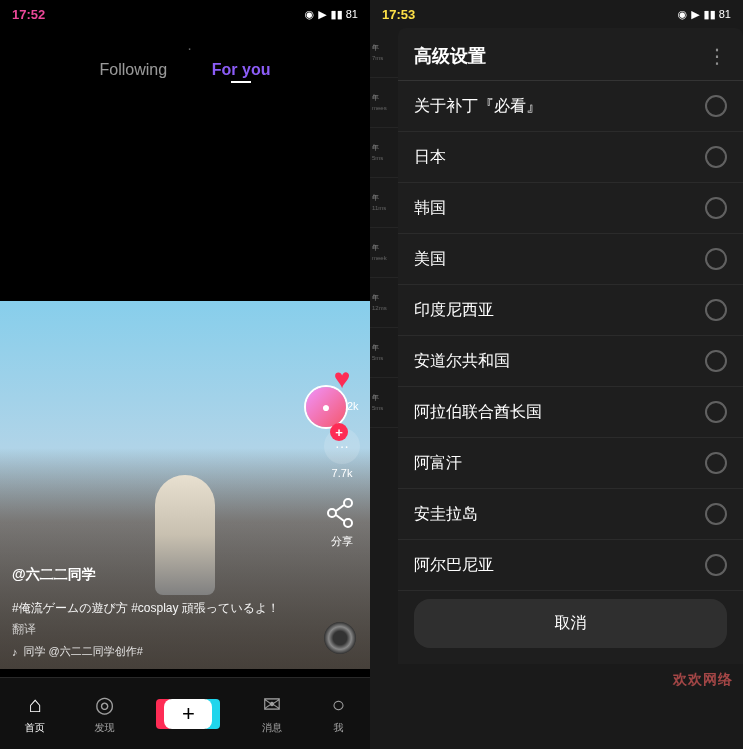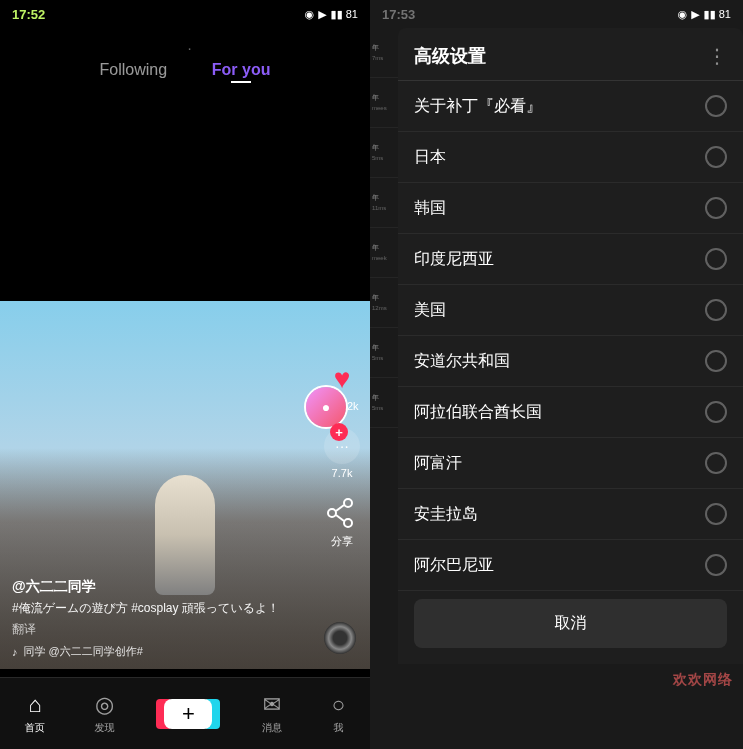--- a/index.html
+++ b/index.html
@@ -30,21 +30,21 @@
       left: 0;
       right: 0;
       height: 28px;
       display: flex;
       align-items: center;
       justify-content: space-between;
       padding: 0 12px;
       z-index: 10;
     }
     .status-time-left {
-      color: #bef264;
+      color: #ec4899;
       font-size: 13px;
       font-weight: 600;
     }
     .status-icons-left {
       display: flex;
       align-items: center;
       gap: 4px;
       color: #fff;
       font-size: 11px;
     }
@@ -236,21 +236,21 @@
       position: absolute;
       bottom: 90px;
       left: 12px;
       right: 60px;
       z-index: 10;
       color: #fff;
     }
     .creator-name {
       font-size: 14px;
       font-weight: 700;
-      margin-bottom: 4px;
+      margin-bottom: 16px;
     }
     .video-desc {
       font-size: 12px;
       line-height: 1.4;
       opacity: 0.95;
     }
     .translate-btn {
       font-size: 12px;
       color: rgba(255,255,255,0.7);
       margin-top: 4px;
@@ -355,21 +355,21 @@
     .status-bar-right {
       height: 28px;
       background: #1a1a1a;
       display: flex;
       align-items: center;
       justify-content: space-between;
       padding: 0 12px;
       flex-shrink: 0;
     }
     .status-time-right {
-      color: #737373;
+      color: #fde047;
       font-size: 13px;
       font-weight: 600;
     }
     .status-icons-right {
       display: flex;
       align-items: center;
       gap: 4px;
       color: #fff;
       font-size: 11px;
     }
@@ -438,21 +438,21 @@
     
     .cancel-area {
       padding: 8px 16px 16px;
       background: #1e1e1e;
     }
     .cancel-btn {
       width: 100%;
       padding: 14px;
       background: rgba(255,255,255,0.08);
       border: none;
-      border-radius: 8px;
+      border-radius: 16px;
       color: #fff;
       font-size: 16px;
       cursor: pointer;
       text-align: center;
     }
 
     
     .bg-list {
       position: absolute;
       top: 0; left: 0;
@@ -659,26 +659,26 @@
           <span class="settings-item-label">日本</span>
           <div class="radio-circle"></div>
         </div>
 
         <div class="settings-item">
           <span class="settings-item-label">韩国</span>
           <div class="radio-circle"></div>
         </div>
 
         <div class="settings-item">
+          <span class="settings-item-label">美国</span>
+          <div class="radio-circle"></div>
+        </div>
+
+        <div class="settings-item">
           <span class="settings-item-label">印度尼西亚</span>
-          <div class="radio-circle"></div>
-        </div>
-
-        <div class="settings-item">
-          <span class="settings-item-label">美国</span>
           <div class="radio-circle"></div>
         </div>
 
         <div class="settings-item">
           <span class="settings-item-label">安道尔共和国</span>
           <div class="radio-circle"></div>
         </div>
 
         <div class="settings-item">
           <span class="settings-item-label">阿拉伯联合酋长国</span>

